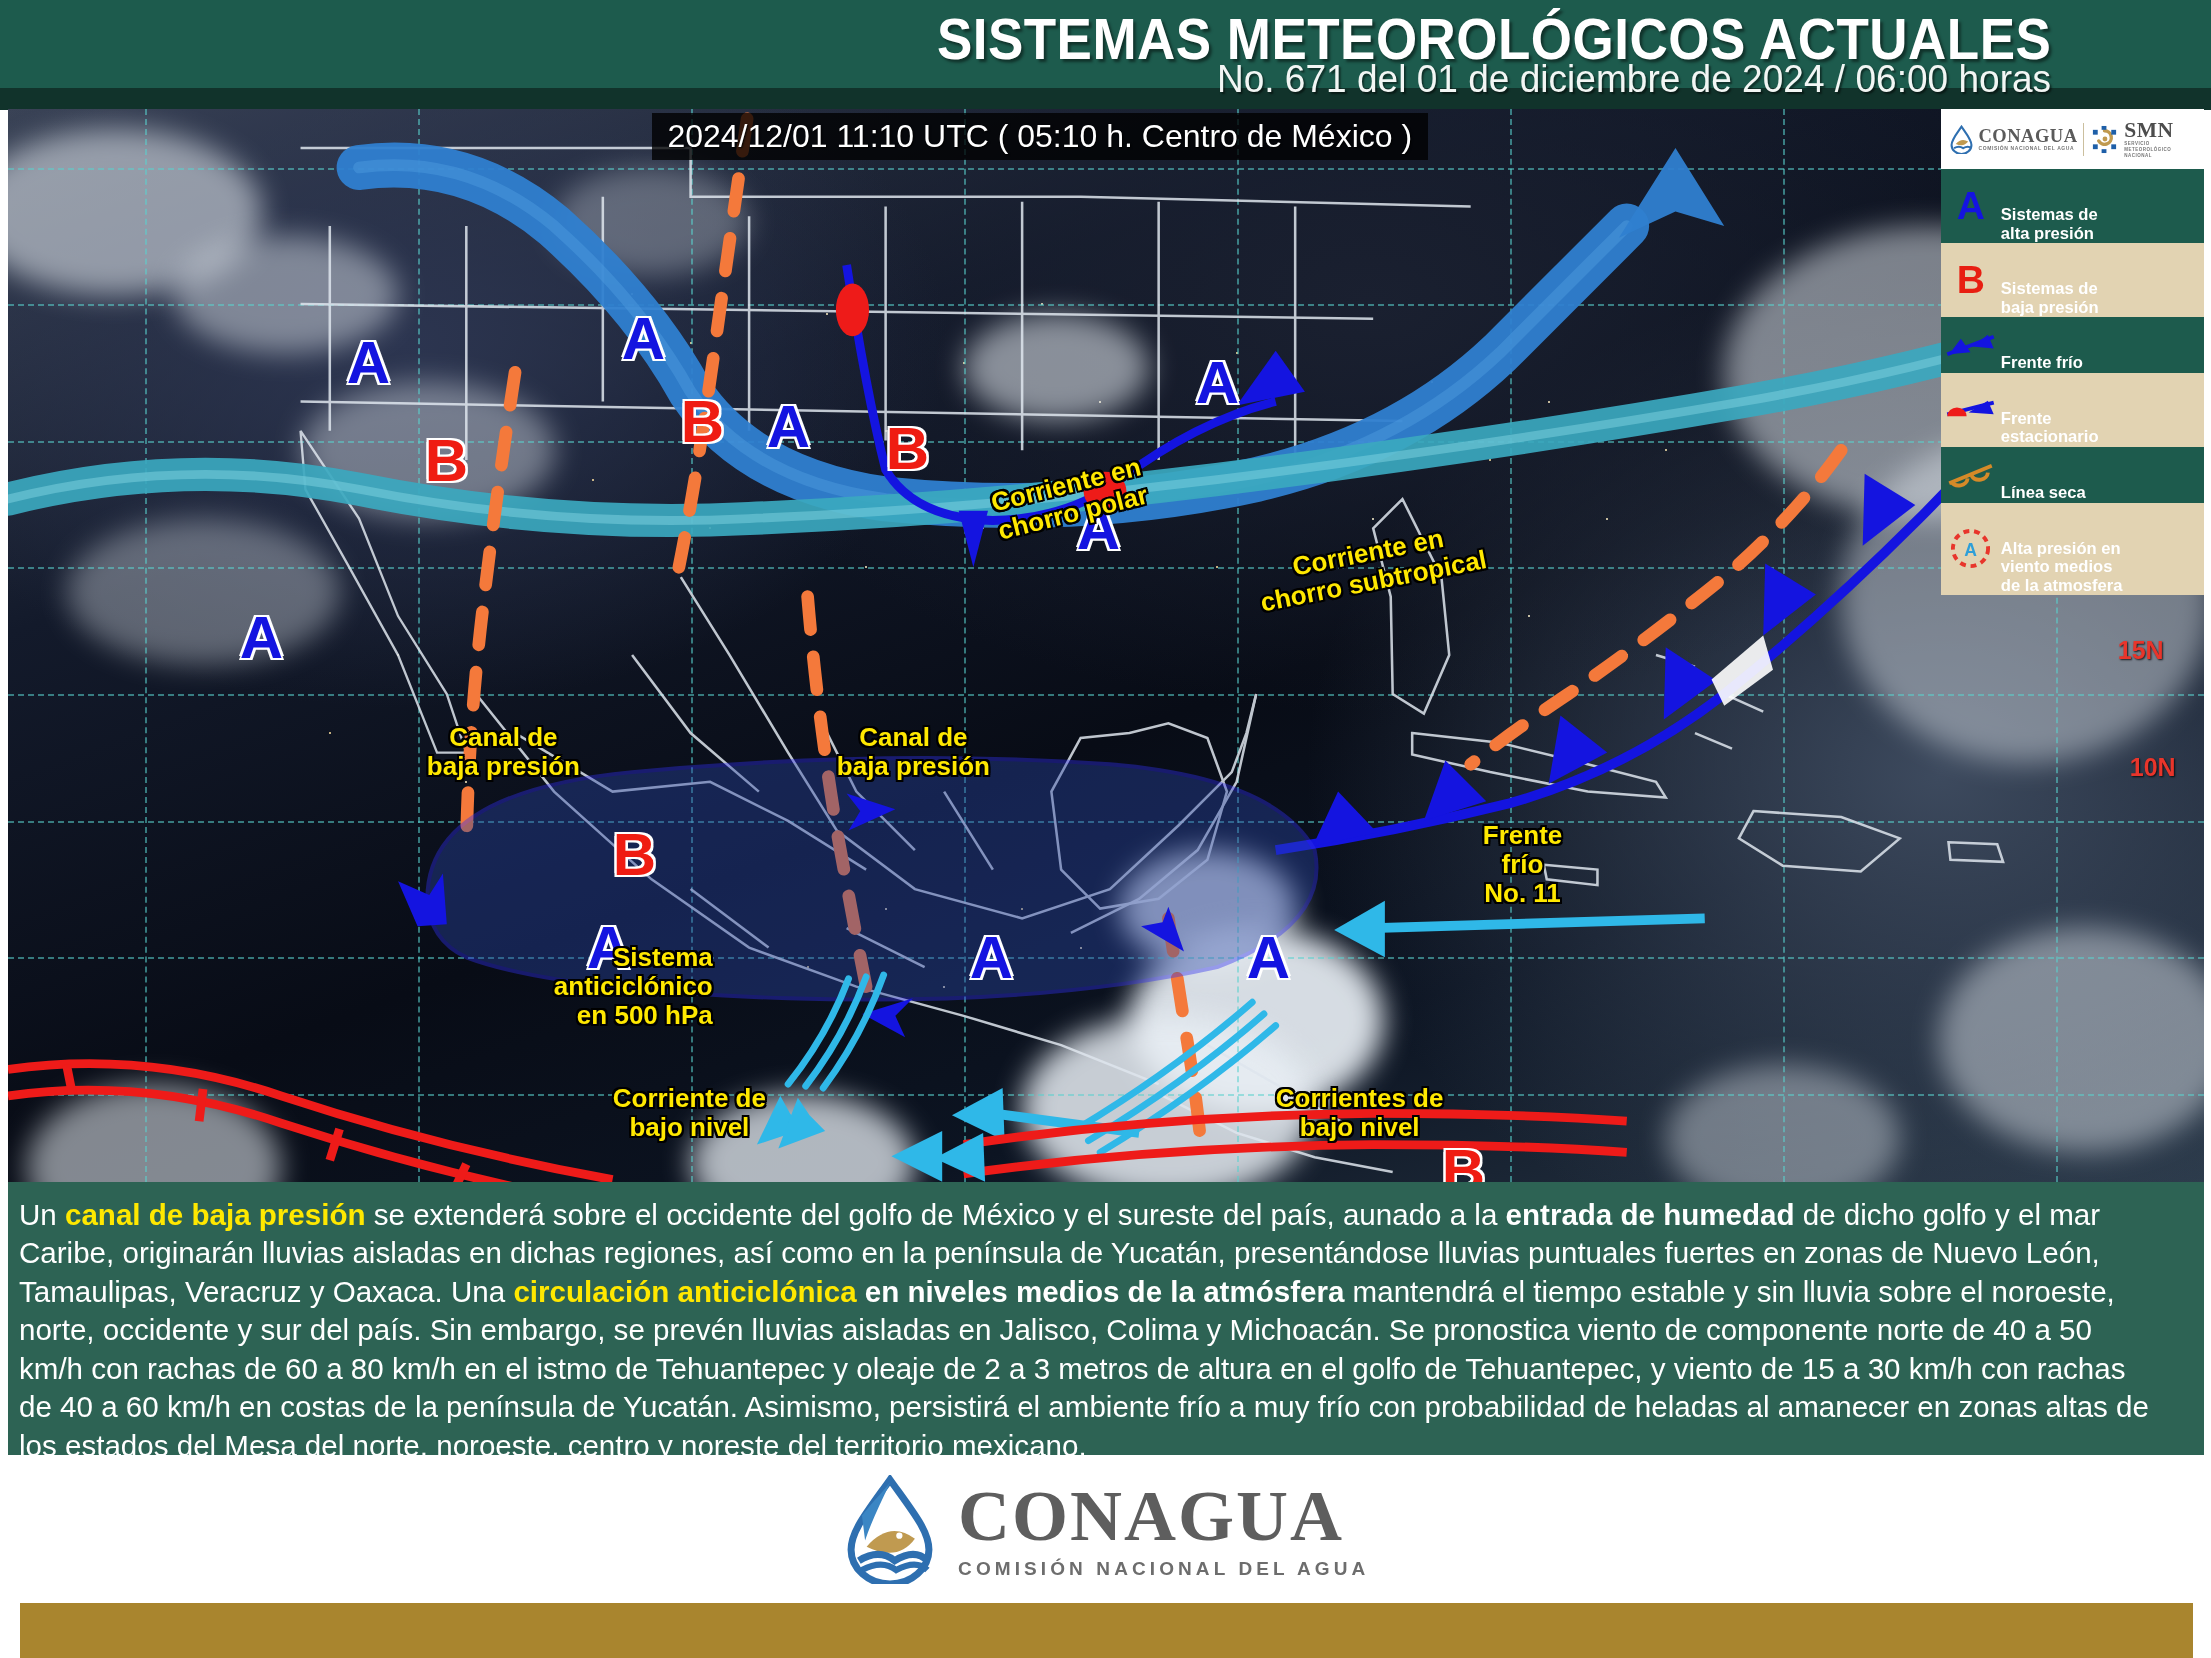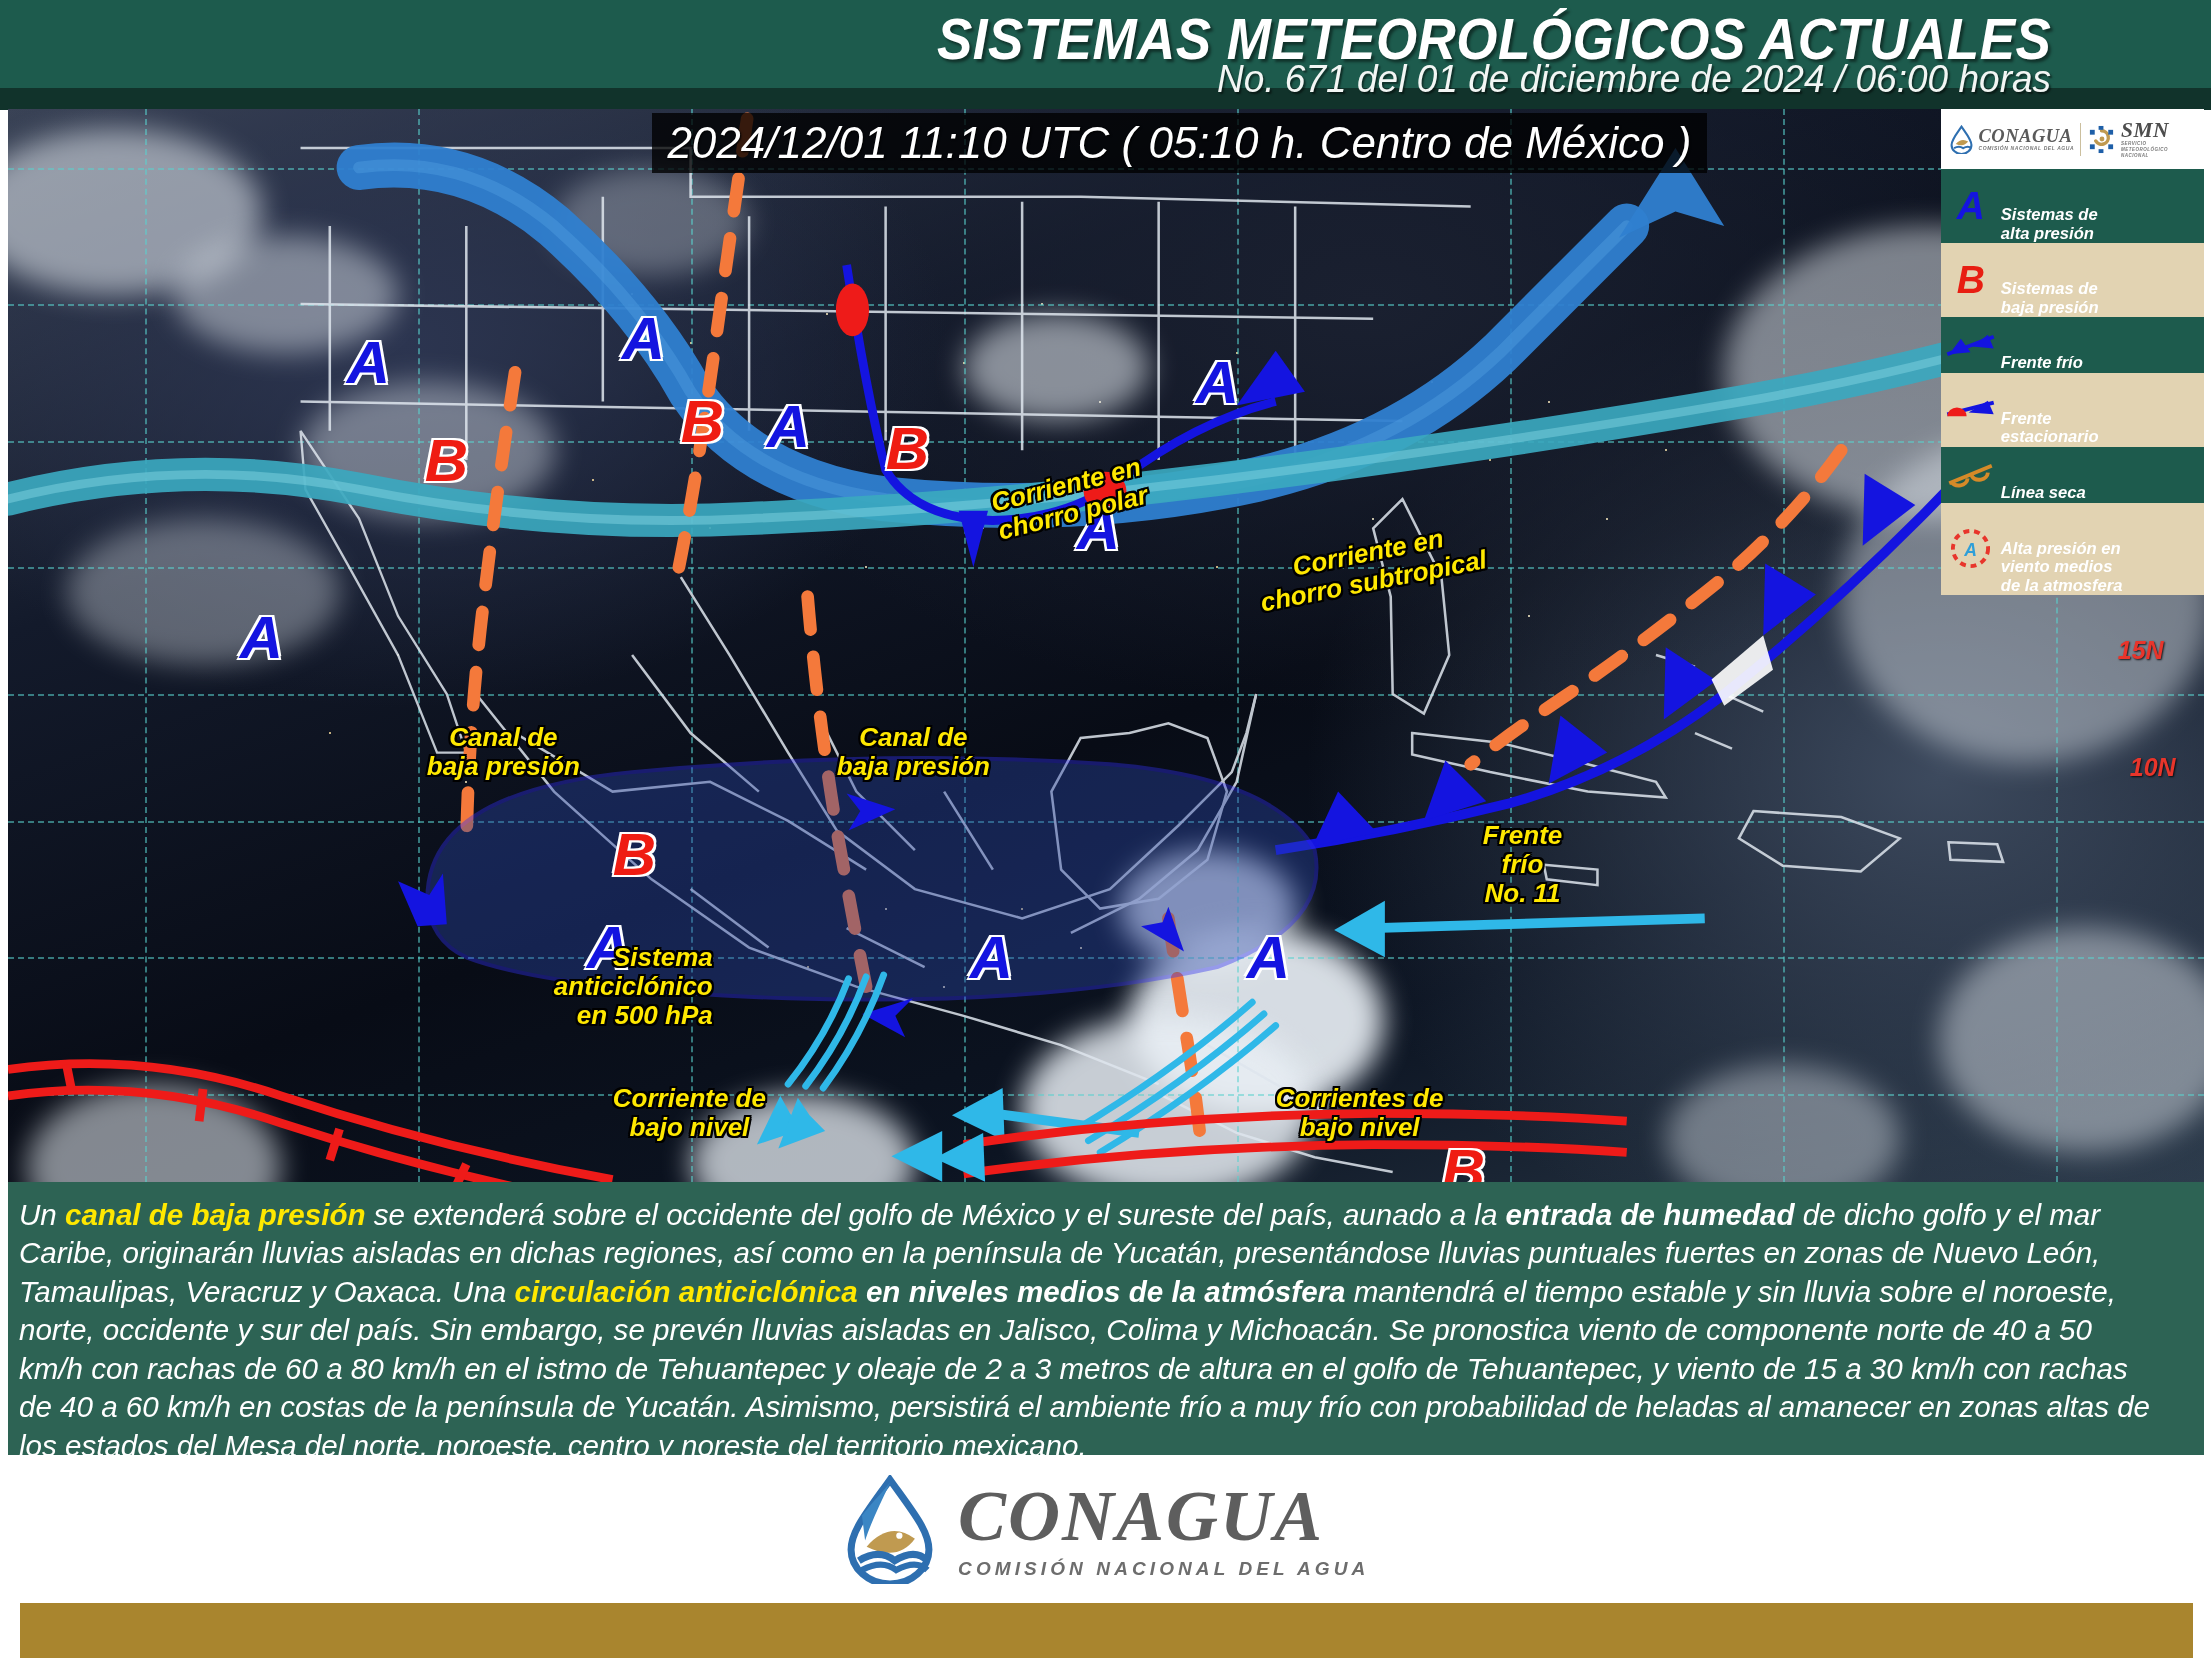--- a/index.html
+++ b/index.html
@@ -3,21 +3,21 @@
 <meta charset="utf-8">
 <title>Sistemas Meteorológicos Actuales</title>
 <style>
   * { box-sizing: border-box; margin: 0; padding: 0; }
   html, body {
     width: 2212px; height: 1659px;
     background: #ffffff;
     font-family: "Liberation Sans", sans-serif;
     overflow: hidden;
   }
-  #page { position: relative; width: 2076px; height: 1659px; background:#fff;font-style:italic; }
+  #page { position: relative; width: 2076px; height: 1659px; background:#fff; }
 
   
   .hdr-top {
     position:absolute; left:0; top:0; width:2212px; height:88px;
     background:#1d5b4d;
   }
   .hdr-title {
     position:absolute; right:25px; top:5.9px;
     font-size:57px; font-weight:bold; color:#ffffff;
     letter-spacing:0.5px; white-space:nowrap;
@@ -96,21 +96,21 @@
   .latlbl { position:absolute; color:#e8352b; font-size:25px; font-weight:bold;
             text-shadow:1px 1px 2px rgba(0,0,0,.8); }
 
   
   .coast { position:absolute; inset:0; pointer-events:none; }
 
   
   .tstamp {
     position:absolute; left:644px; top:3.9px;
     background:rgba(0,0,0,.78); color:#fff;
-    font-size:44px; padding:4.9px 15.6px; white-space:nowrap;
+    font-size:32px; padding:4.9px 15.6px; white-space:nowrap;
     text-shadow:1px 1px 2px #000;
     text-align:right;
   }
 
   
   .logobar {
     position:absolute; right:0px; top:0px; width:263px; height:60px;
     background:#ffffff; display:flex; align-items:center; gap:5.9px;
     padding:3.9px 7.8px;
   }

